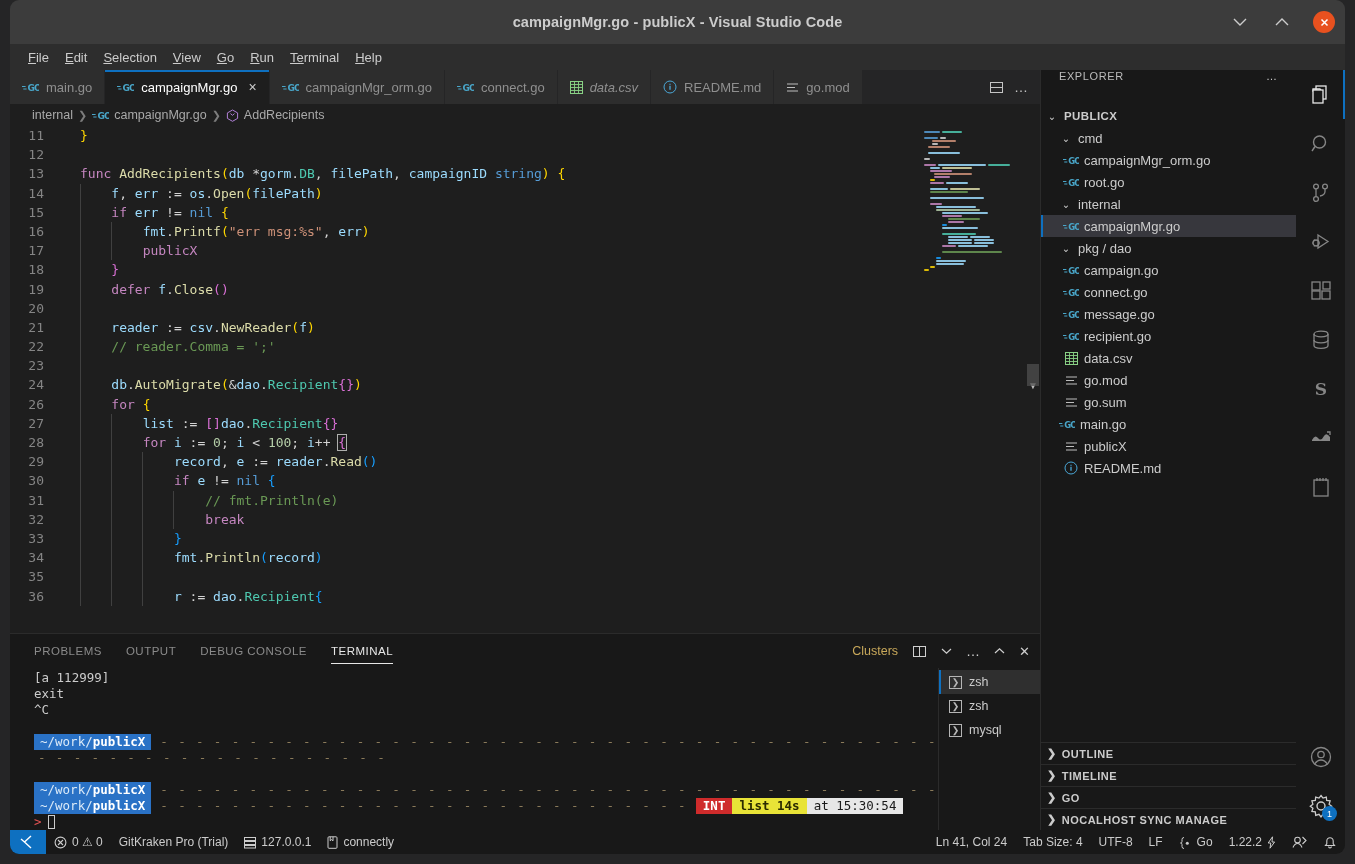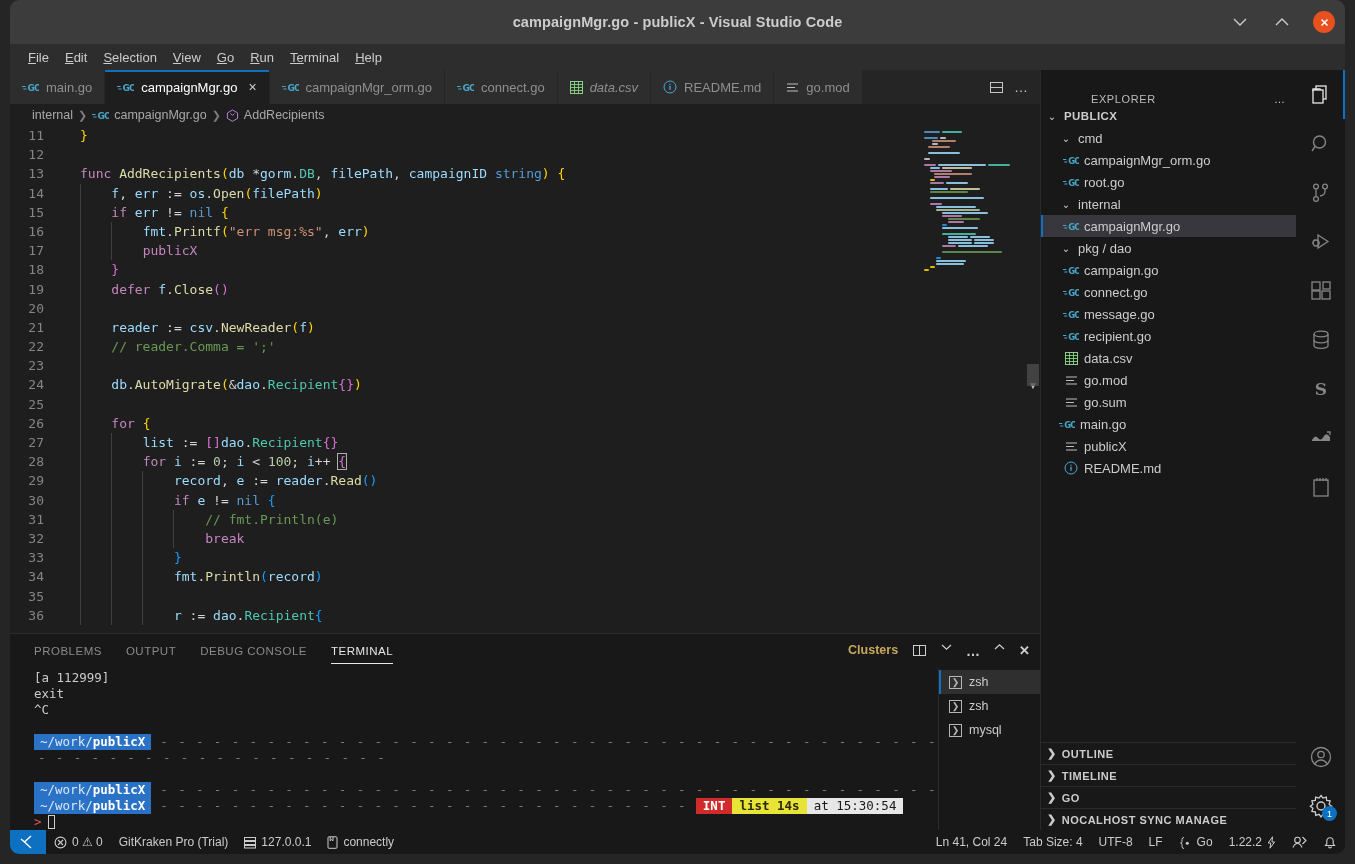--- a/index.html
+++ b/index.html
@@ -149,21 +149,21 @@
   .panel { flex: 0 0 196px; background: #181818; display: flex; flex-direction: column; border-top: 1px solid #2b2b2b; }
   .panel-head { height: 34px; flex: 0 0 34px; display: flex; align-items: center; padding: 0 10px 0 24px; }
   .ptab {
     color: #8a8a8a; font-size: 11.5px; letter-spacing: .5px; margin-right: 24px;
     position: relative; height: 34px; display: flex; align-items: center; cursor: default;
   }
   .ptab.active { color: #e7e7e7; }
   .ptab.active:after {
     content: ""; position: absolute; left: 0; right: 0; bottom: 4px; height: 1.5px; background: #e7e7e7;
   }
-  .panel-actions { margin-left: auto; display: flex; gap: 14px; color: #cfcfcf; font-size: 13px; font-weight: bold; }
+  .panel-actions { margin-left: auto; display: flex; align-items: center; gap: 14px; color: #cfcfcf; font-size: 13px; }
   .panel-actions .clusters { color: #c8a85a; font-size: 12.5px; }
   .panel-body { flex: 1 1 auto; display: flex; min-height: 0; }
   .term {
     flex: 1 1 auto; position: relative; overflow: hidden;
     font-family: "DejaVu Sans Mono", monospace; font-size: 12.5px; line-height: 16px;
     color: #cccccc; padding: 2px 0 0 24px;
   }
   .term .tl { height: 16px; white-space: pre; display: flex; align-items: center; }
   .seg-path { background: #2a72c6; color: #ffffff; padding: 0 6px; display: inline-block; height: 16px; line-height: 16px; }
   .seg-path b { font-weight: bold; color: #ffffff; }
@@ -178,22 +178,22 @@
   .term-list { width: 102px; flex: 0 0 102px; background: #181818; border-left: 1px solid #2b2b2b; padding-top: 2px; }
   .tl-item { height: 24px; display: flex; align-items: center; gap: 7px; padding-left: 10px;
              color: #cccccc; font-size: 12.5px; position: relative; cursor: default; }
   .tl-item.sel { background: #2f2f2f; }
   .tl-item.sel:before { content:""; position:absolute; left:0; top:0; bottom:0; width:2px; background:#0e70c0; }
   .sqicon { width: 13px; height: 13px; border: 1px solid #b5b5b5; display: inline-flex; align-items: center;
             justify-content: center; font-size: 9px; color: #b5b5b5; line-height: 1; }
 
   
   .sidebar { width: 256px; flex: 0 0 256px; background: #181818; display: flex; flex-direction: column; border-left: 1px solid #2b2b2b; }
-  .sb-head { height: 35px; flex: 0 0 35px; display: flex; align-items: flex-end; padding: 0 10px;
-             color: #bbbbbb; font-size: 11px; letter-spacing: .6px; margin-left: 40px; }
+  .sb-head { height: 35px; flex: 0 0 35px; display: flex; align-items: flex-start; padding: 0 18px;
+             color: #bbbbbb; font-size: 11px; letter-spacing: .6px; }
   .sb-head .dots { margin-left: auto; color: #cccccc; letter-spacing: 1px; }
   .sb-tree { flex: 1 1 auto; overflow: hidden; }
   .row { height: 22px; display: flex; align-items: center; gap: 5px; color: #cccccc;
          font-size: 13px; cursor: default; position: relative; }
   .row.sel { background: #37373d; }
   .row.sel:before { content:""; position:absolute; left:0; top:0; bottom:0; width:2px; background:#0e70c0; }
   .row .chev { width: 14px; text-align: center; color: #cccccc; font-size: 10px; }
   .root-label { font-weight: bold; font-size: 11.5px; letter-spacing: .4px; }
   .fico { width: 16px; display: inline-flex; align-items: center; justify-content: center; }
   .sb-sections { flex: 0 0 auto; }
@@ -386,21 +386,20 @@
           <div class="code-line"><span class="ln">15</span><span class="ltxt"><span class="indent-guide" style="left:12px"></span>    <span class="kw">if</span> <span class="var">err</span> <span class="pun">!=</span> <span class="kw2">nil</span> <span class="brk1">{</span></span></div>
           <div class="code-line"><span class="ln">16</span><span class="ltxt"><span class="indent-guide" style="left:12px"></span><span class="indent-guide" style="left:43px"></span>        <span class="var">fmt</span><span class="pun">.</span><span class="fn">Printf</span><span class="brk1">(</span><span class="str">"err msg:%s"</span><span class="pun">,</span> <span class="var">err</span><span class="brk1">)</span></span></div>
           <div class="code-line"><span class="ln">17</span><span class="ltxt"><span class="indent-guide" style="left:12px"></span><span class="indent-guide" style="left:43px"></span>        <span class="kw">publicX</span></span></div>
           <div class="code-line"><span class="ln">18</span><span class="ltxt"><span class="indent-guide" style="left:12px"></span>    <span class="brk2">}</span></span></div>
           <div class="code-line"><span class="ln">19</span><span class="ltxt"><span class="indent-guide" style="left:12px"></span>    <span class="kw">defer</span> <span class="var">f</span><span class="pun">.</span><span class="fn">Close</span><span class="brk2">()</span></span></div>
           <div class="code-line"><span class="ln">20</span><span class="ltxt"><span class="indent-guide" style="left:12px"></span></span></div>
           <div class="code-line"><span class="ln">21</span><span class="ltxt"><span class="indent-guide" style="left:12px"></span>    <span class="var">reader</span> <span class="pun">:=</span> <span class="var">csv</span><span class="pun">.</span><span class="fn">NewReader</span><span class="brk1">(</span><span class="var">f</span><span class="brk1">)</span></span></div>
           <div class="code-line"><span class="ln">22</span><span class="ltxt"><span class="indent-guide" style="left:12px"></span>    <span class="cmt">// reader.Comma = ';'</span></span></div>
           <div class="code-line"><span class="ln">23</span><span class="ltxt"><span class="indent-guide" style="left:12px"></span></span></div>
           <div class="code-line"><span class="ln">24</span><span class="ltxt"><span class="indent-guide" style="left:12px"></span>    <span class="var">db</span><span class="pun">.</span><span class="fn">AutoMigrate</span><span class="brk1">(</span><span class="pun">&amp;</span><span class="var">dao</span><span class="pun">.</span><span class="typ">Recipient</span><span class="brk2">{}</span><span class="brk1">)</span></span></div>
-          <div class="code-line"><span class="ln">25</span><span class="ltxt"><span class="indent-guide" style="left:12px"></span></span></div>
           <div class="code-line"><span class="ln">26</span><span class="ltxt"><span class="indent-guide" style="left:12px"></span>    <span class="kw">for</span> <span class="brk1">{</span></span></div>
           <div class="code-line"><span class="ln">27</span><span class="ltxt"><span class="indent-guide" style="left:12px"></span><span class="indent-guide" style="left:43px"></span>        <span class="var">list</span> <span class="pun">:=</span> <span class="brk2">[]</span><span class="var">dao</span><span class="pun">.</span><span class="typ">Recipient</span><span class="brk2">{}</span></span></div>
           <div class="code-line"><span class="ln">28</span><span class="ltxt"><span class="indent-guide" style="left:12px"></span><span class="indent-guide" style="left:43px"></span>        <span class="kw">for</span> <span class="var">i</span> <span class="pun">:=</span> <span class="num">0</span><span class="pun">;</span> <span class="var">i</span> <span class="pun">&lt;</span> <span class="num">100</span><span class="pun">;</span> <span class="var">i</span><span class="pun">++</span> <span class="brk2 cursor-box">{</span></span></div>
           <div class="code-line"><span class="ln">29</span><span class="ltxt"><span class="indent-guide" style="left:12px"></span><span class="indent-guide" style="left:43px"></span><span class="indent-guide" style="left:74px"></span>            <span class="var">record</span><span class="pun">,</span> <span class="var">e</span> <span class="pun">:=</span> <span class="var">reader</span><span class="pun">.</span><span class="fn">Read</span><span class="brk3">()</span></span></div>
           <div class="code-line"><span class="ln">30</span><span class="ltxt"><span class="indent-guide" style="left:12px"></span><span class="indent-guide" style="left:43px"></span><span class="indent-guide" style="left:74px"></span>            <span class="kw">if</span> <span class="var">e</span> <span class="pun">!=</span> <span class="kw2">nil</span> <span class="brk3">{</span></span></div>
           <div class="code-line"><span class="ln">31</span><span class="ltxt"><span class="indent-guide" style="left:12px"></span><span class="indent-guide" style="left:43px"></span><span class="indent-guide" style="left:74px"></span><span class="indent-guide" style="left:105px"></span>                <span class="cmt">// fmt.Println(e)</span></span></div>
           <div class="code-line"><span class="ln">32</span><span class="ltxt"><span class="indent-guide" style="left:12px"></span><span class="indent-guide" style="left:43px"></span><span class="indent-guide" style="left:74px"></span><span class="indent-guide" style="left:105px"></span>                <span class="kw">break</span></span></div>
           <div class="code-line"><span class="ln">33</span><span class="ltxt"><span class="indent-guide" style="left:12px"></span><span class="indent-guide" style="left:43px"></span><span class="indent-guide" style="left:74px"></span>            <span class="brk3">}</span></span></div>
           <div class="code-line"><span class="ln">34</span><span class="ltxt"><span class="indent-guide" style="left:12px"></span><span class="indent-guide" style="left:43px"></span><span class="indent-guide" style="left:74px"></span>            <span class="var">fmt</span><span class="pun">.</span><span class="fn">Println</span><span class="brk3">(</span><span class="var">record</span><span class="brk3">)</span></span></div>
           <div class="code-line"><span class="ln">35</span><span class="ltxt"><span class="indent-guide" style="left:12px"></span><span class="indent-guide" style="left:43px"></span><span class="indent-guide" style="left:74px"></span></span></div>

